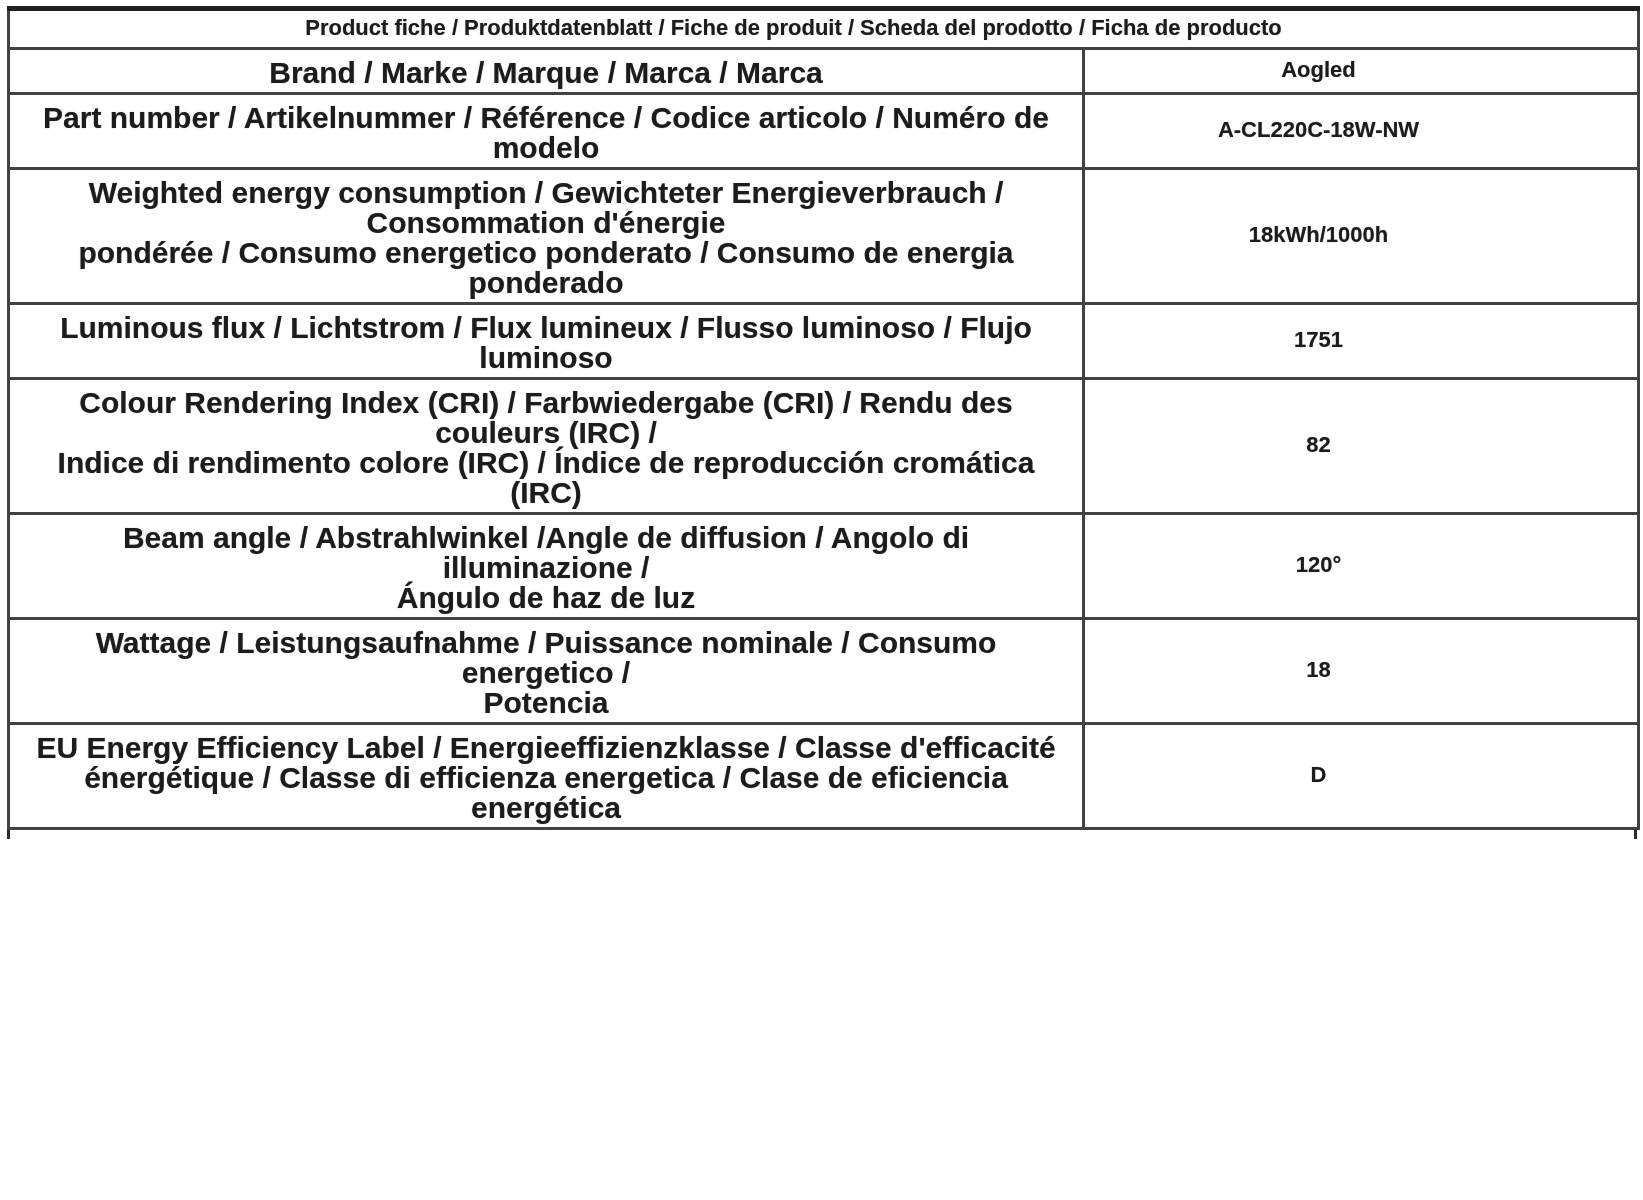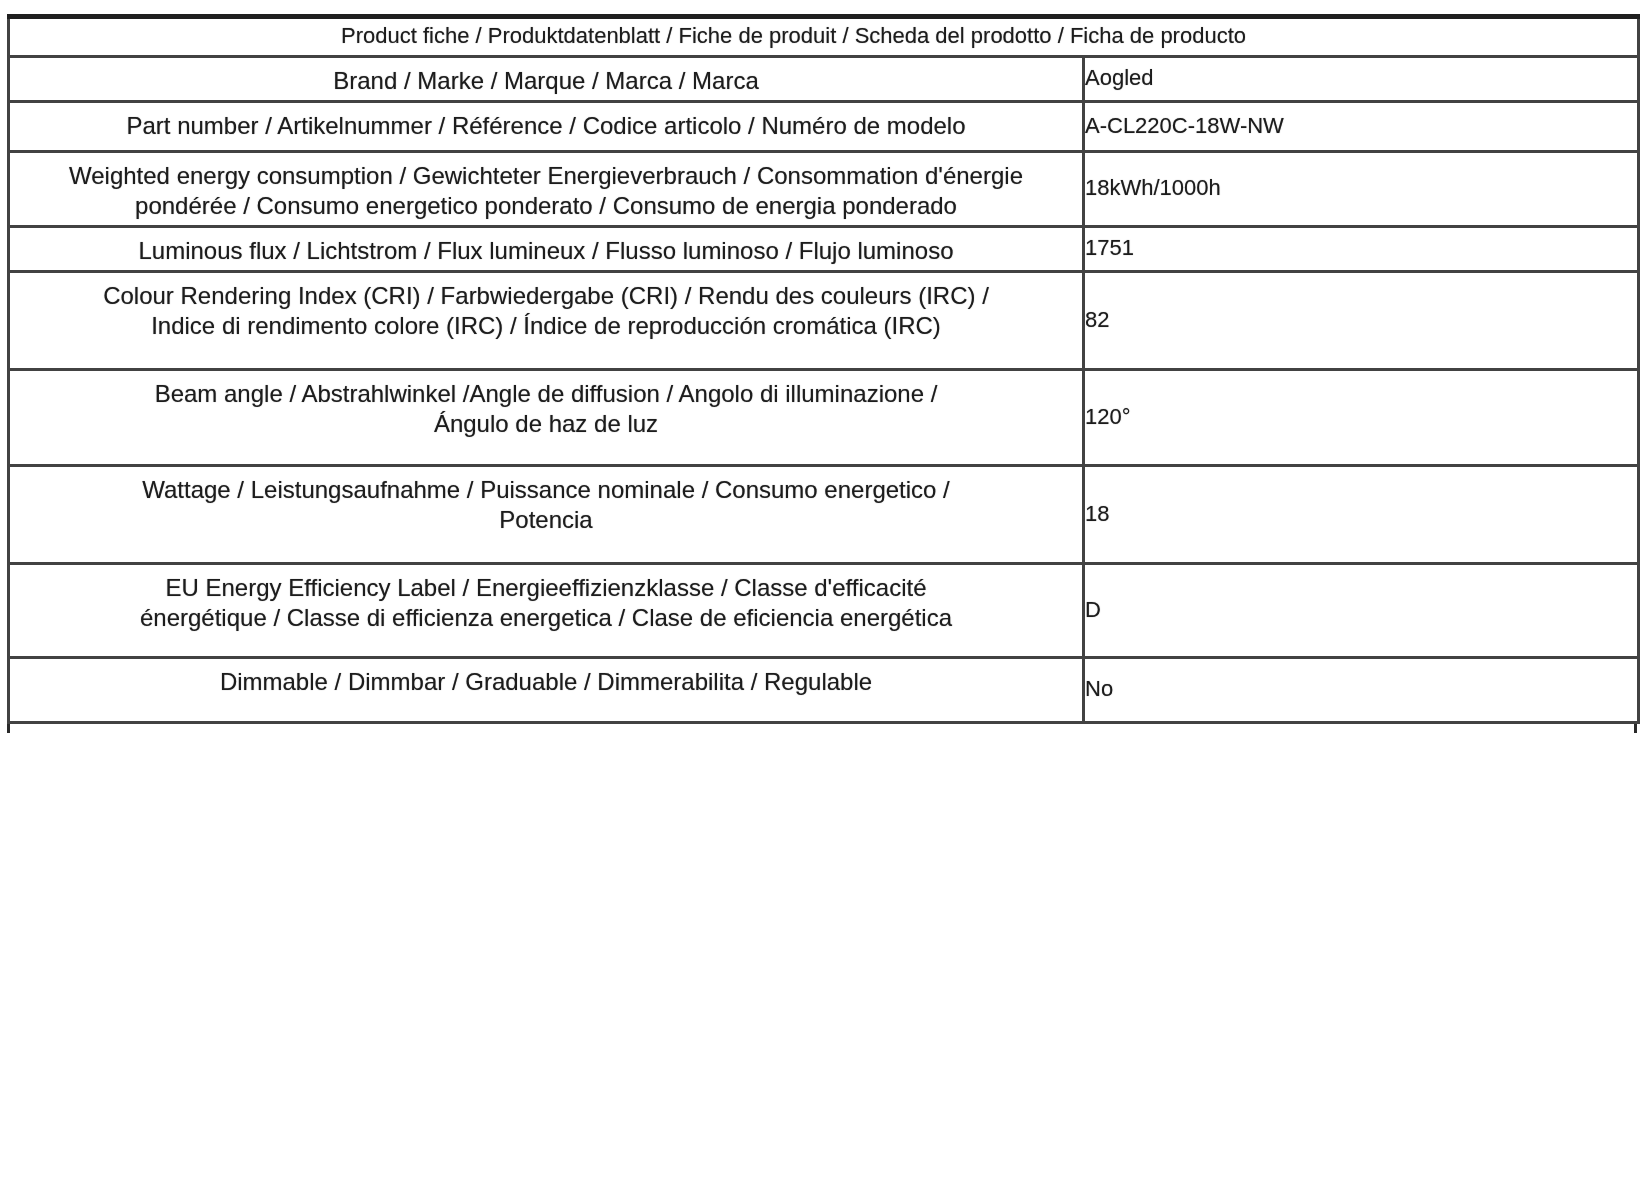--- a/index.html
+++ b/index.html
@@ -7,22 +7,23 @@
     padding:0;
     background:#ffffff;
     width:1643px;
     height:1200px;
     overflow:hidden;
     font-family:"Liberation Sans", sans-serif;
     color:#1c1c1c;
   }
   .scan{
     margin-left:7px;
-    padding-top:14px;
+    padding-top:6px;
     width:1630px;
+    font-weight:bold;
   }
   table.fiche{
     border-collapse:collapse;
     table-layout:fixed;
     width:1630px;
     background:#ffffff;
     border:3px solid #1f1f1f;
     border-top-width:5px;
   }
   table.fiche td{
@@ -34,27 +35,27 @@
     text-align:center;
     vertical-align:middle;
     font-size:22px;
     line-height:26px;
     padding:0 60px 2px 0;
   }
   td.lbl{
     vertical-align:top;
     text-align:center;
     padding:8px 26px 4px 26px;
-    font-size:24px;
+    font-size:30px;
     line-height:30px;
     white-space:pre-line;
   }
   td.val{
     vertical-align:middle;
-    text-align:left;
+    text-align:center;
     padding:0 85px 2px 0;
     font-size:22px;
     line-height:28px;
   }
   
   tr.h40{height:40px} tr.h44{height:44px} tr.h45{height:45px}
   tr.h50{height:50px} tr.h64{height:64px} tr.h65{height:65px}
   tr.h68{height:68px} tr.h94{height:94px} tr.h95{height:95px}
   tr.h96{height:96px} tr.h98{height:98px}
   .bottom-sliver{
@@ -107,20 +108,16 @@
       <tr class="h98">
         <td class="lbl">Wattage / Leistungsaufnahme / Puissance nominale / Consumo energetico /
 Potencia</td>
         <td class="val">18</td>
       </tr>
       <tr class="h94">
         <td class="lbl">EU Energy Efficiency Label / Energieeffizienzklasse / Classe d'efficacité
 énergétique / Classe di efficienza energetica / Clase de eficiencia energética</td>
         <td class="val">D</td>
       </tr>
-      <tr class="h65">
-        <td class="lbl">Dimmable / Dimmbar / Graduable / Dimmerabilita / Regulable</td>
-        <td class="val">No</td>
-      </tr>
     </tbody>
   </table>
   <div class="bottom-sliver"></div>
 </div>
 
 </body></html>

